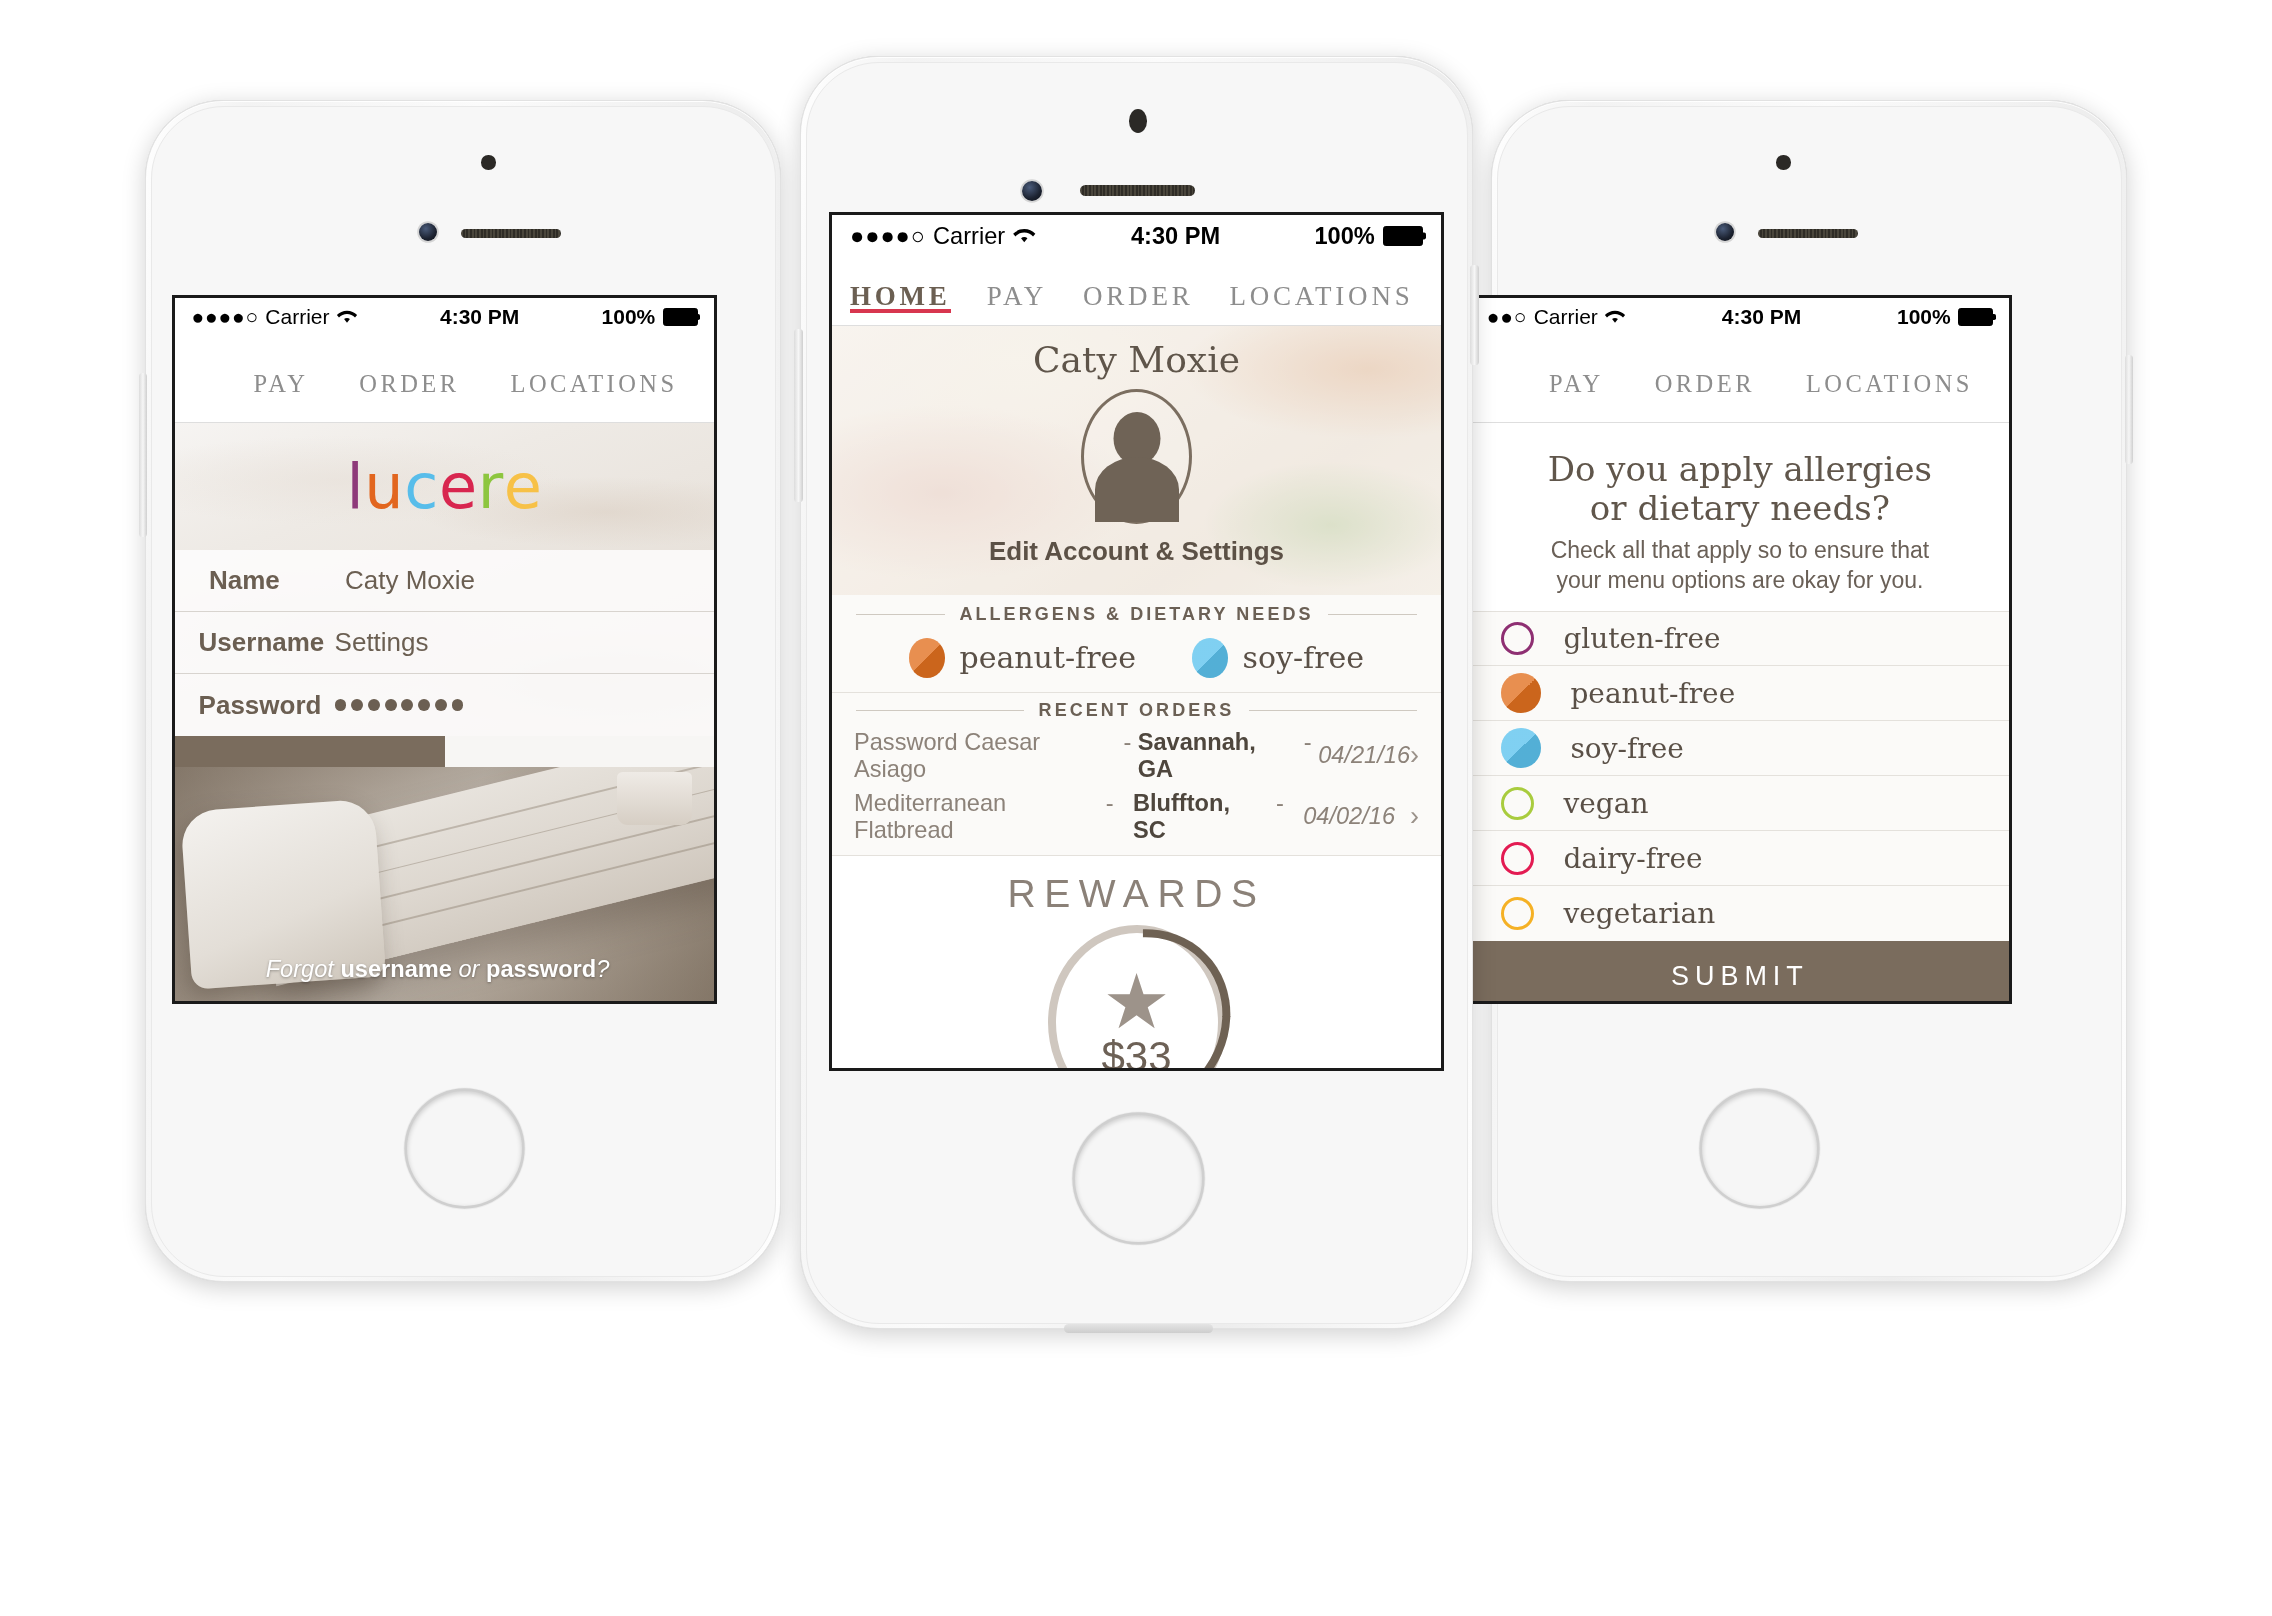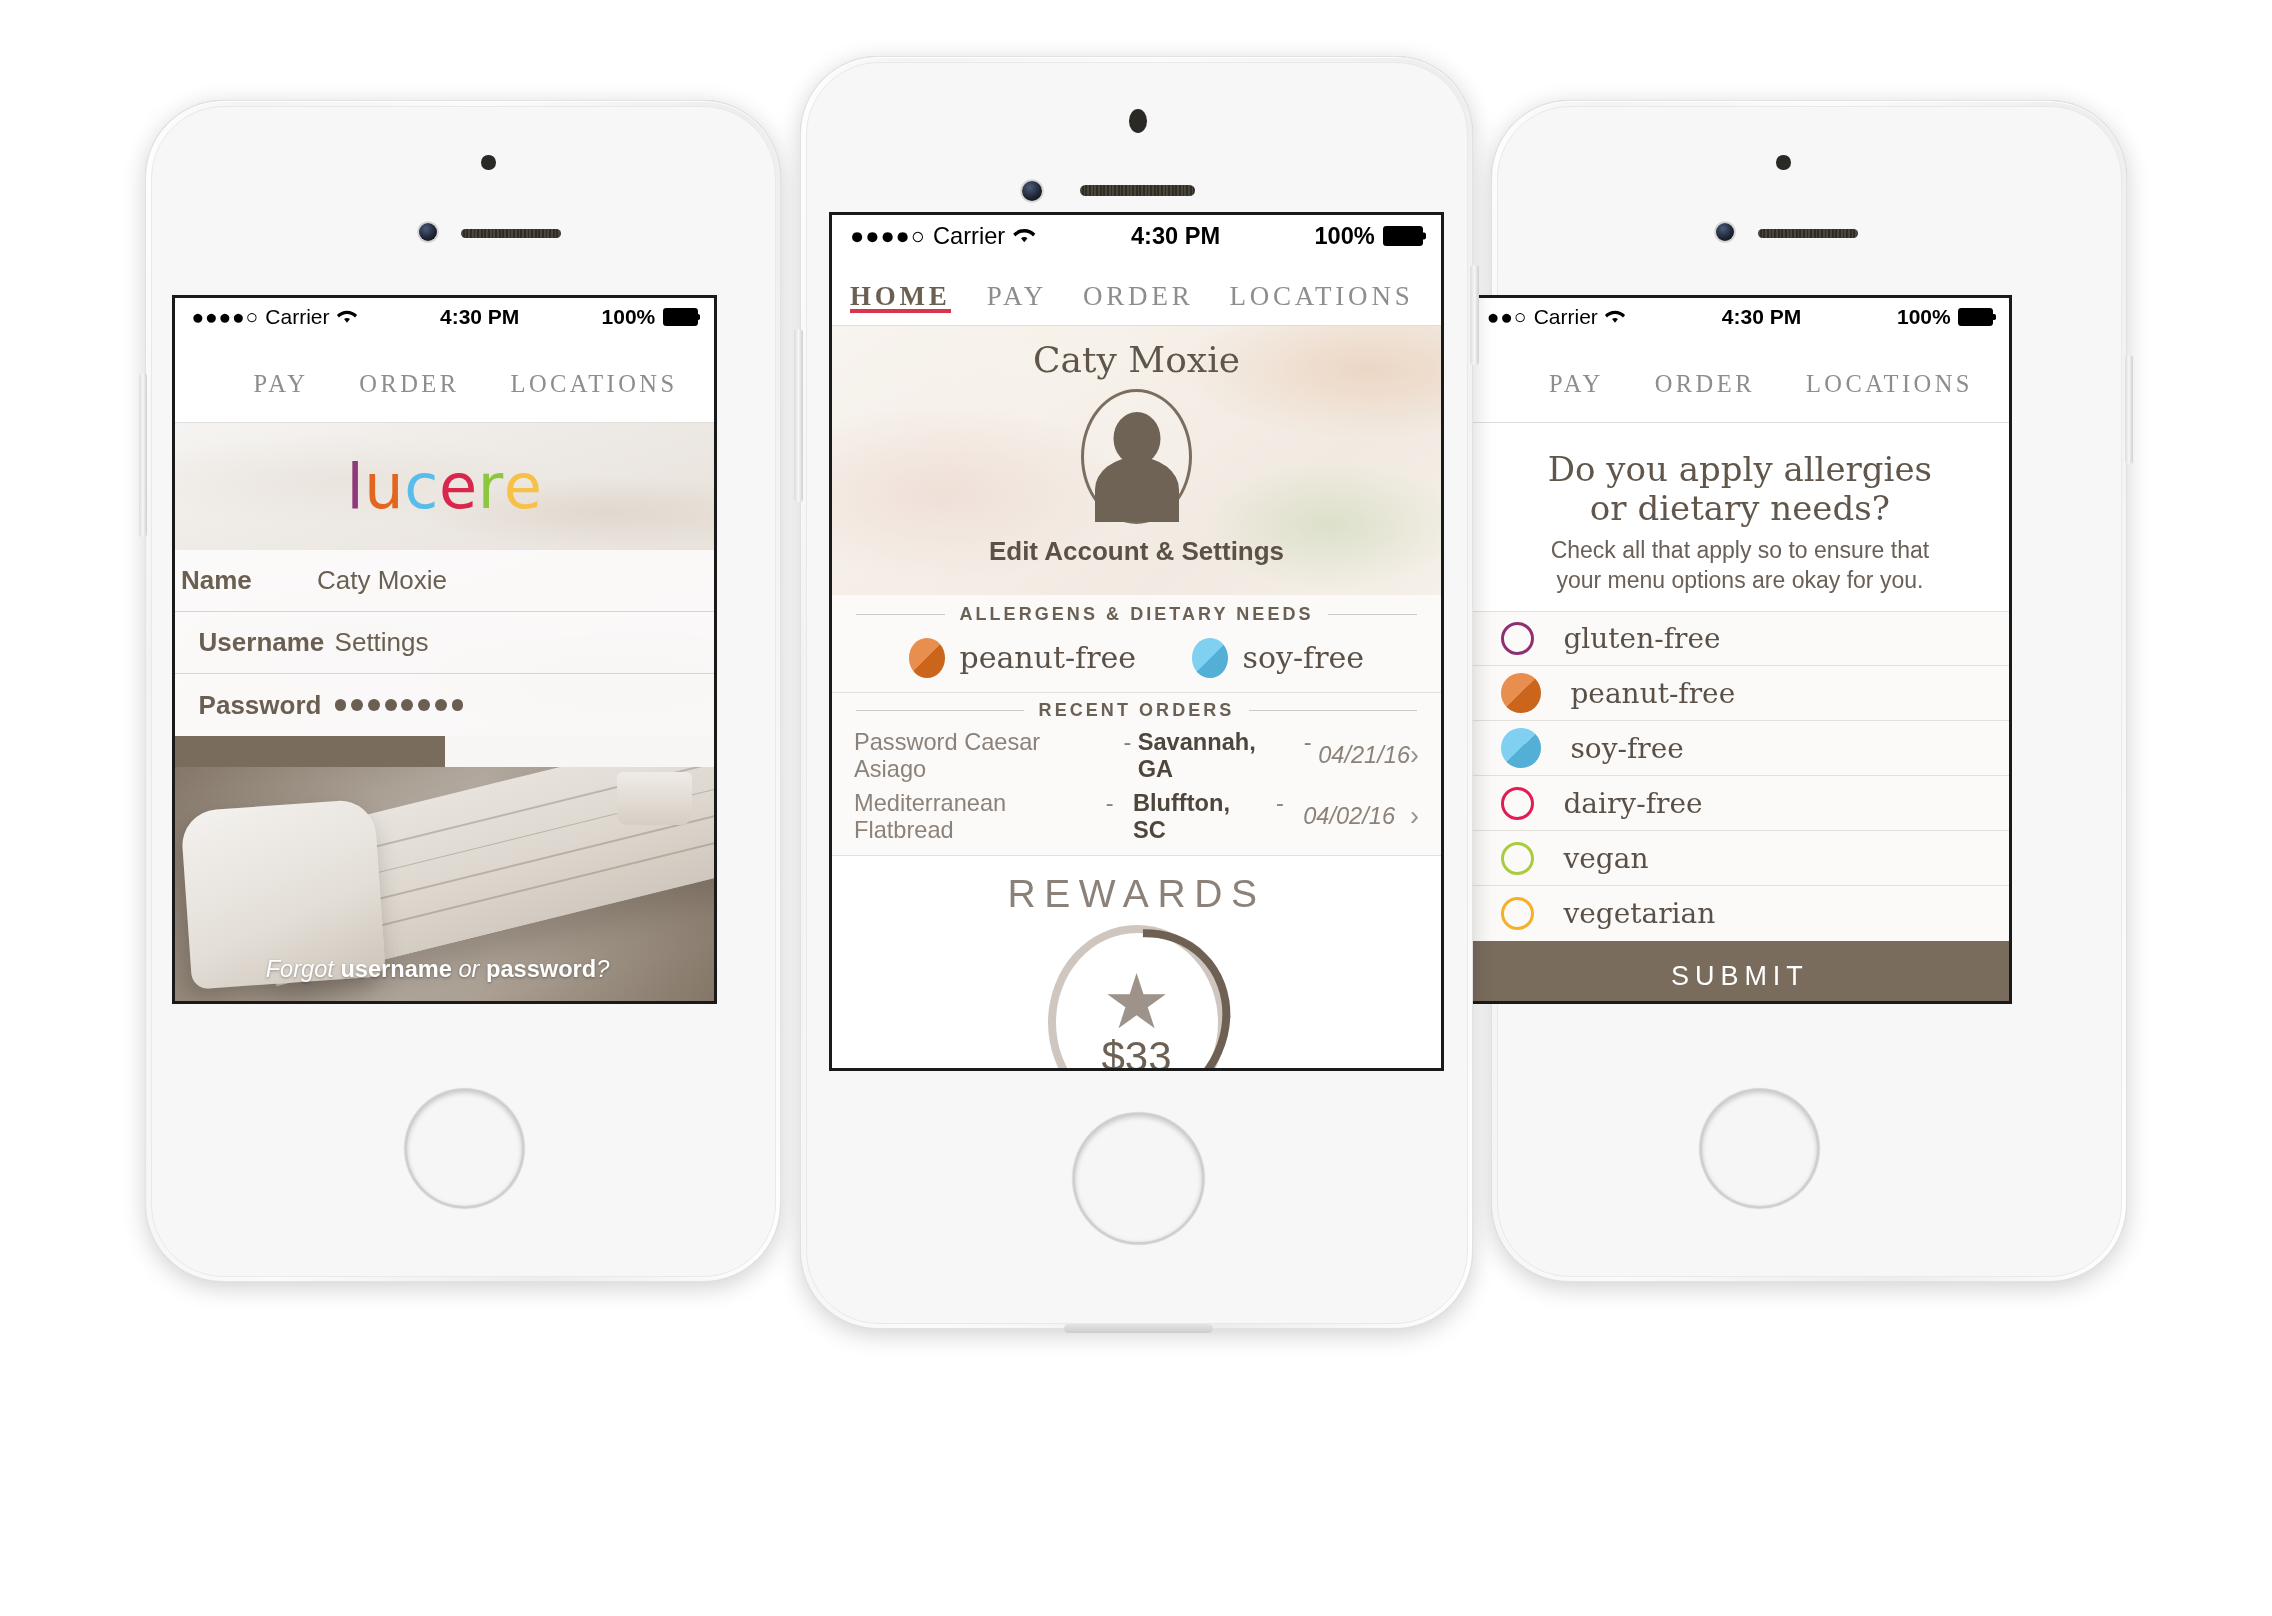--- a/index.html
+++ b/index.html
@@ -220,21 +220,21 @@
         <div class="logo-wrap" style="top:0; bottom:0;">
           <div class="logo" style="font-size:62px;">
             <span style="color:#8e3a7a">l</span><span style="color:#e2661f">u</span><span style="color:#58bdea">c</span><span style="color:#d8264f">e</span><span style="color:#8dc63f">r</span><span style="color:#f7c147">e</span>
           </div>
         </div>
       </div>
 
       <div style="position:relative;">
         <div class="L-photo-top" style="height:100%;"></div>
         <div style="position:relative; z-index:2;">
-          <div class="field-row" style="height:62px; padding:0 6px;">
+          <div class="field-row" style="height:62px; padding:0 34px;">
             <div class="field-label" style="width:136px; font-size:26px;">Name</div>
             <div class="field-value" style="font-size:26px;">Caty Moxie</div>
           </div>
           <div class="field-row" style="height:62px; padding:0 23.6px;">
             <div class="field-label" style="width:136px; font-size:26px;">Username</div>
             <div class="field-value" style="font-size:26px;">Settings</div>
           </div>
           <div class="field-row" style="height:62px; padding:0 23.6px; border-bottom:none;">
             <div class="field-label" style="width:136px; font-size:26px;">Password</div>
             <div class="pw-dots">
@@ -328,26 +328,26 @@
         </div>
         <div class="check-row" style="height:55px; padding:0 31px; gap:29px;">
           <span class="dotmark" style="width:40px;height:40px;background:#e2701f;"></span>
           <span class="check-label" style="font-size:28px;">peanut-free</span>
         </div>
         <div class="check-row" style="height:55px; padding:0 31px; gap:29px;">
           <span class="dotmark" style="width:40px;height:40px;background:#5cc3ee;"></span>
           <span class="check-label" style="font-size:28px;">soy-free</span>
         </div>
         <div class="check-row" style="height:55px; padding:0 31px; gap:29px;">
+          <span class="dotmark hollow" style="width:33px;height:33px;border:3.6px solid #a9cc3e;"></span>
+          <span class="check-label" style="font-size:28px;">vegan</span>
+        </div>
+        <div class="check-row" style="height:55px; padding:0 31px; gap:29px;">
           <span class="dotmark hollow" style="width:33px;height:33px;border:3.6px solid #e31b52;"></span>
           <span class="check-label" style="font-size:28px;">dairy-free</span>
-        </div>
-        <div class="check-row" style="height:55px; padding:0 31px; gap:29px;">
-          <span class="dotmark hollow" style="width:33px;height:33px;border:3.6px solid #a9cc3e;"></span>
-          <span class="check-label" style="font-size:28px;">vegan</span>
         </div>
         <div class="check-row" style="height:55px; padding:0 31px; gap:29px; border-bottom:none;">
           <span class="dotmark hollow" style="width:33px;height:33px;border:3.6px solid #f5b125;"></span>
           <span class="check-label" style="font-size:28px;">vegetarian</span>
         </div>
       </div>
 
       <div class="btn-submit" style="height:71px; font-size:27px;">
         <span>SUBMIT</span>
       </div>

